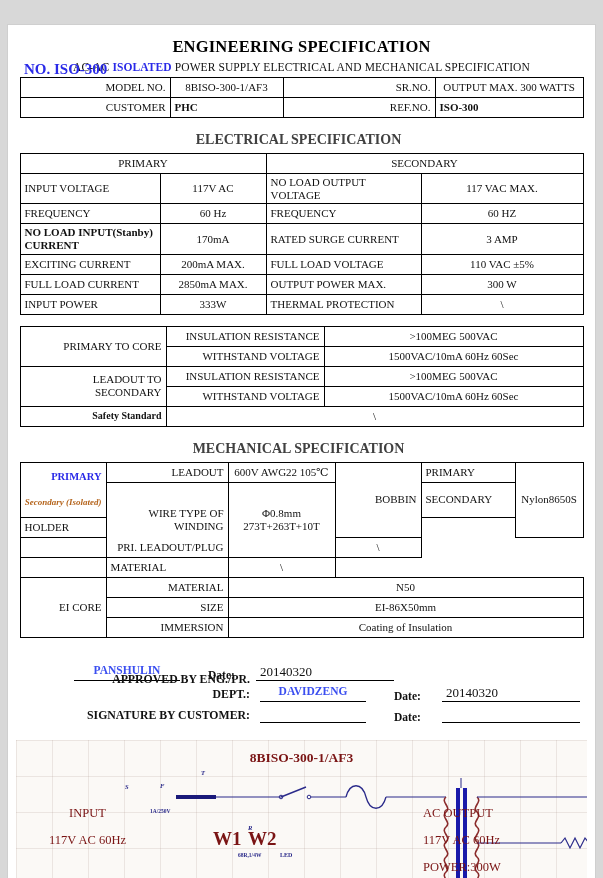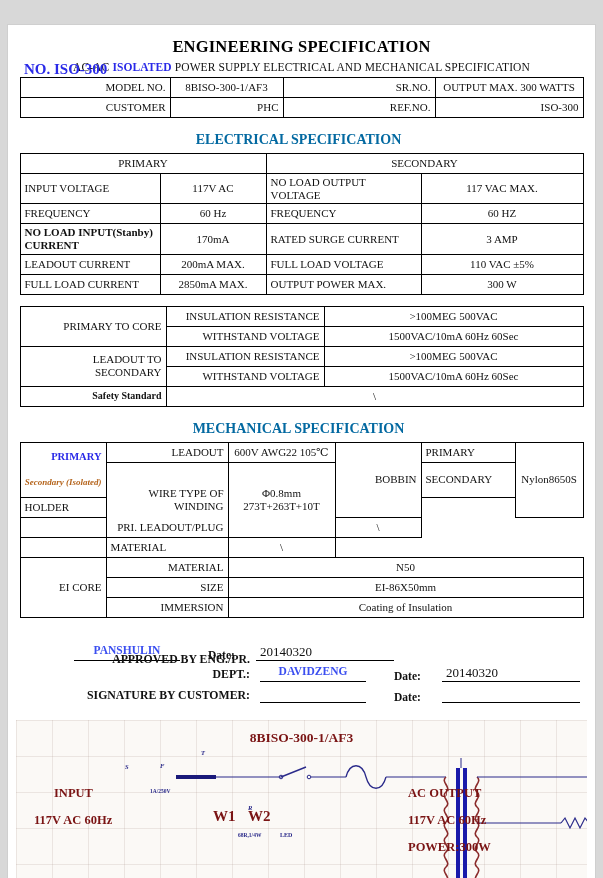--- a/index.html
+++ b/index.html
@@ -64,30 +64,30 @@
     color: #111;
     line-height: 1.15;
   }
   td.ctr { text-align: right; }
   td.lft { text-align: left; }
   .section-title {
     text-align: center;
     font-weight: bold;
     font-size: 14px;
     margin: 14px 6px 5px 0;
-    color: #0369a1;
+    color: #404040;
   }
   td.val {
     color: #5b6ef0;
     text-align: center;
   }
   td.valb {
     color: #2a2ae8;
-    text-align: right;
-    font-weight: normal;
+    text-align: left;
+    font-weight: bold;
   }
   td.tiny { font-size: 8px; font-weight: bold; }
   td.hdr { text-align: center; font-size: 11.5px; }
   
   .sig-block {
     margin-top: 22px;
     position: relative;
     height: 66px;
     font-size: 12px;
   }
@@ -147,44 +147,45 @@
     left: 0; right: 0;
     top: 10px;
     text-align: center;
     color: #7a1414;
     font-weight: bold;
     font-size: 13.5px;
   }
   .dg-txt {
     position: absolute;
     color: #7a1414;
-    font-weight: bold;
+    font-weight: normal;
     font-size: 12.5px;
     white-space: nowrap;
+    padding-left: 15px;
   }
   .dg-small {
     position: absolute;
     color: #2a2a8a;
     font-size: 5.5px;
     font-weight: bold;
     white-space: nowrap;
   }
   .dg-ref {
     position: absolute;
     color: #2a2a8a;
     font-size: 6.5px;
     font-weight: bold;
     font-style: italic;
     white-space: nowrap;
   }
   .dg-wind {
     position: absolute;
     color: #7a1414;
     font-weight: bold;
-    font-size: 15px;
+    font-size: 19px;
   }
   .dg-led {
     position: absolute;
     color: #2a2a8a;
     font-size: 6px;
     font-weight: bold;
   }
 </style>
 </head>
 <body>
@@ -247,30 +248,36 @@
         <td class="lft">FREQUENCY</td>
         <td class="val">60 HZ</td>
       </tr>
       <tr>
         <td class="lft tiny">NO LOAD INPUT(Stanby) CURRENT</td>
         <td class="val">170mA</td>
         <td class="lft">RATED SURGE CURRENT</td>
         <td class="val">3 AMP</td>
       </tr>
       <tr>
-        <td class="lft">LEADOUT CURRENT</td>
+        <td class="lft">EXCITING CURRENT</td>
         <td class="val">200mA MAX.</td>
         <td class="lft">FULL LOAD VOLTAGE</td>
         <td class="val">110 VAC ±5%</td>
       </tr>
       <tr>
         <td class="lft">FULL LOAD CURRENT</td>
         <td class="val">2850mA MAX.</td>
         <td class="lft">OUTPUT  POWER MAX.</td>
         <td class="val">300 W</td>
+      </tr>
+      <tr>
+        <td class="lft">INPUT POWER</td>
+        <td class="val">333W</td>
+        <td class="lft">THERMAL PROTECTION</td>
+        <td class="val">\</td>
       </tr>
     </tbody>
   </table>
 
   <div style="height:11px"></div>
 
   <table class="spec" style="width:563px;">
     <colgroup>
         <col style="width:146px">
         <col style="width:158px">

